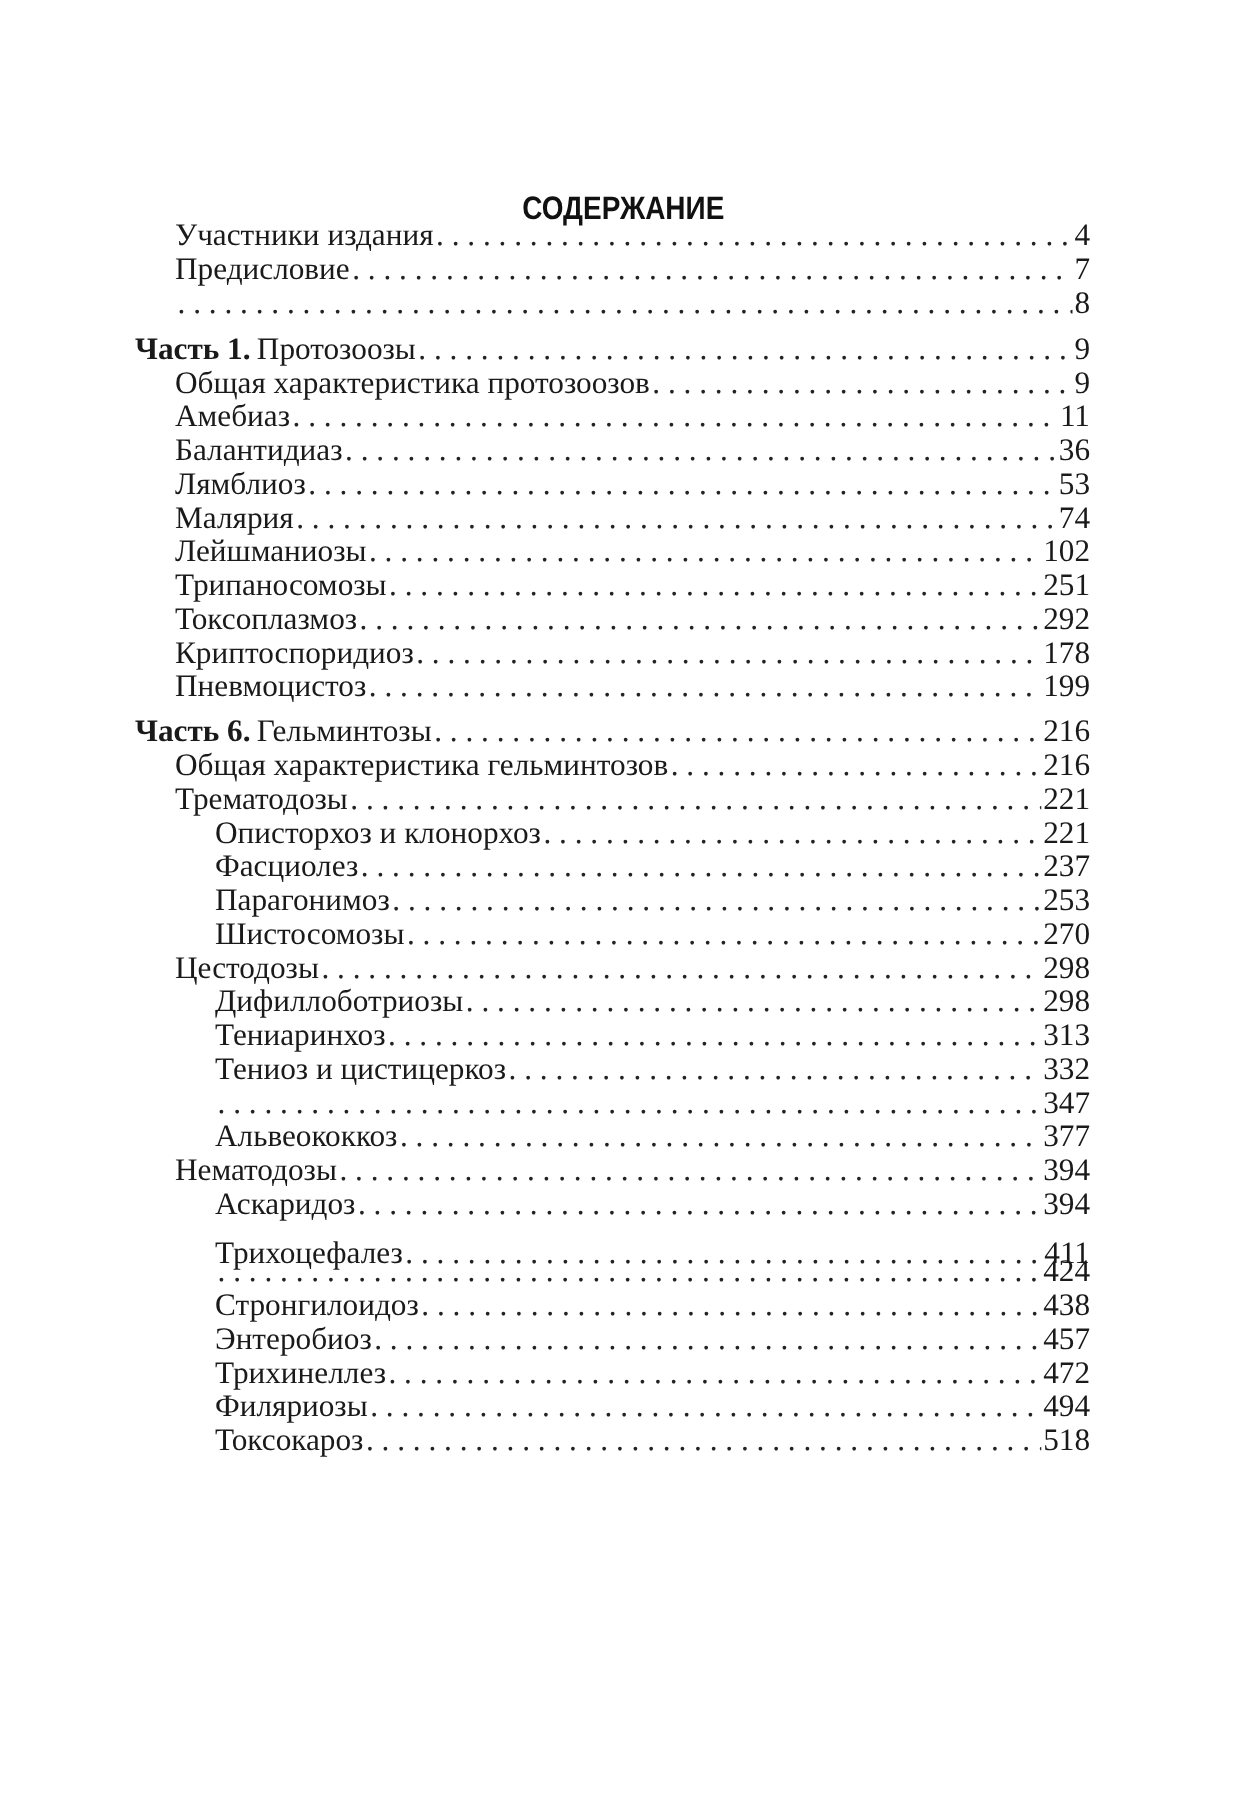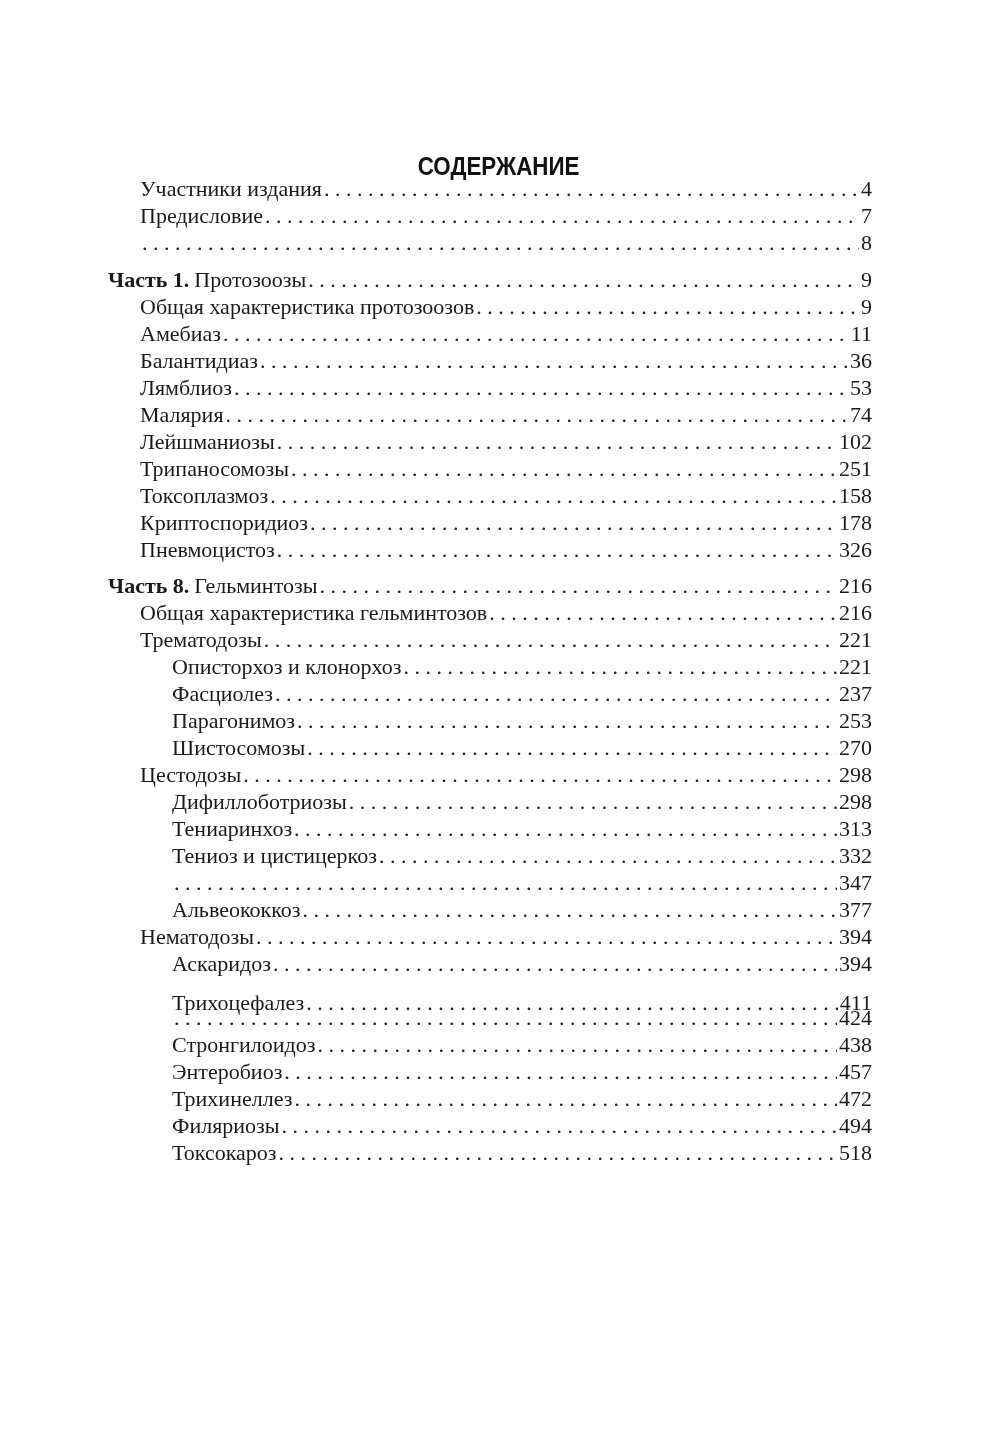--- a/index.html
+++ b/index.html
@@ -33,21 +33,21 @@
       position: absolute;
       top: 176px;
       left: 0;
       width: 1000px;
     }
     .toc-row {
       position: absolute;
       height: 26px;
       display: flex;
       align-items: baseline;
-      font-size: 22px;
+      font-size: 25px;
       line-height: 26px;
       white-space: nowrap;
       overflow: hidden;
     }
     .toc-row.level-0 { left: 108px; width: 764px; }
     .toc-row.level-1 { left: 140px; width: 732px; }
     .toc-row.level-2 { left: 172px; width: 700px; }
     .toc-row .label {
       flex: 0 0 auto;
       transform-origin: left center;
@@ -129,34 +129,34 @@
       <span class="page">102</span>
     </div>
     <div class="toc-row level-1" style="top: 280px;">
       <span class="label"><span>Трипаносомозы</span></span>
       <span class="leader"></span>
       <span class="page">251</span>
     </div>
     <div class="toc-row level-1" style="top: 307px;">
       <span class="label"><span>Токсоплазмоз</span></span>
       <span class="leader"></span>
-      <span class="page">158</span>
+      <span class="page">292</span>
     </div>
     <div class="toc-row level-1" style="top: 334px;">
       <span class="label"><span>Криптоспоридиоз</span></span>
       <span class="leader"></span>
       <span class="page">178</span>
     </div>
     <div class="toc-row level-1" style="top: 361px;">
       <span class="label"><span>Пневмоцистоз</span></span>
       <span class="leader"></span>
-      <span class="page">326</span>
+      <span class="page">199</span>
     </div>
     <div class="toc-row level-0" style="top: 397px;">
-      <span class="label"><span class="part-prefix">Часть 8.</span><span>Гельминтозы</span></span>
+      <span class="label"><span class="part-prefix">Часть 6.</span><span>Гельминтозы</span></span>
       <span class="leader"></span>
       <span class="page">216</span>
     </div>
     <div class="toc-row level-1" style="top: 424px;">
       <span class="label"><span>Общая характеристика гельминтозов</span></span>
       <span class="leader"></span>
       <span class="page">216</span>
     </div>
     <div class="toc-row level-1" style="top: 451px;">
       <span class="label"><span>Трематодозы</span></span>

